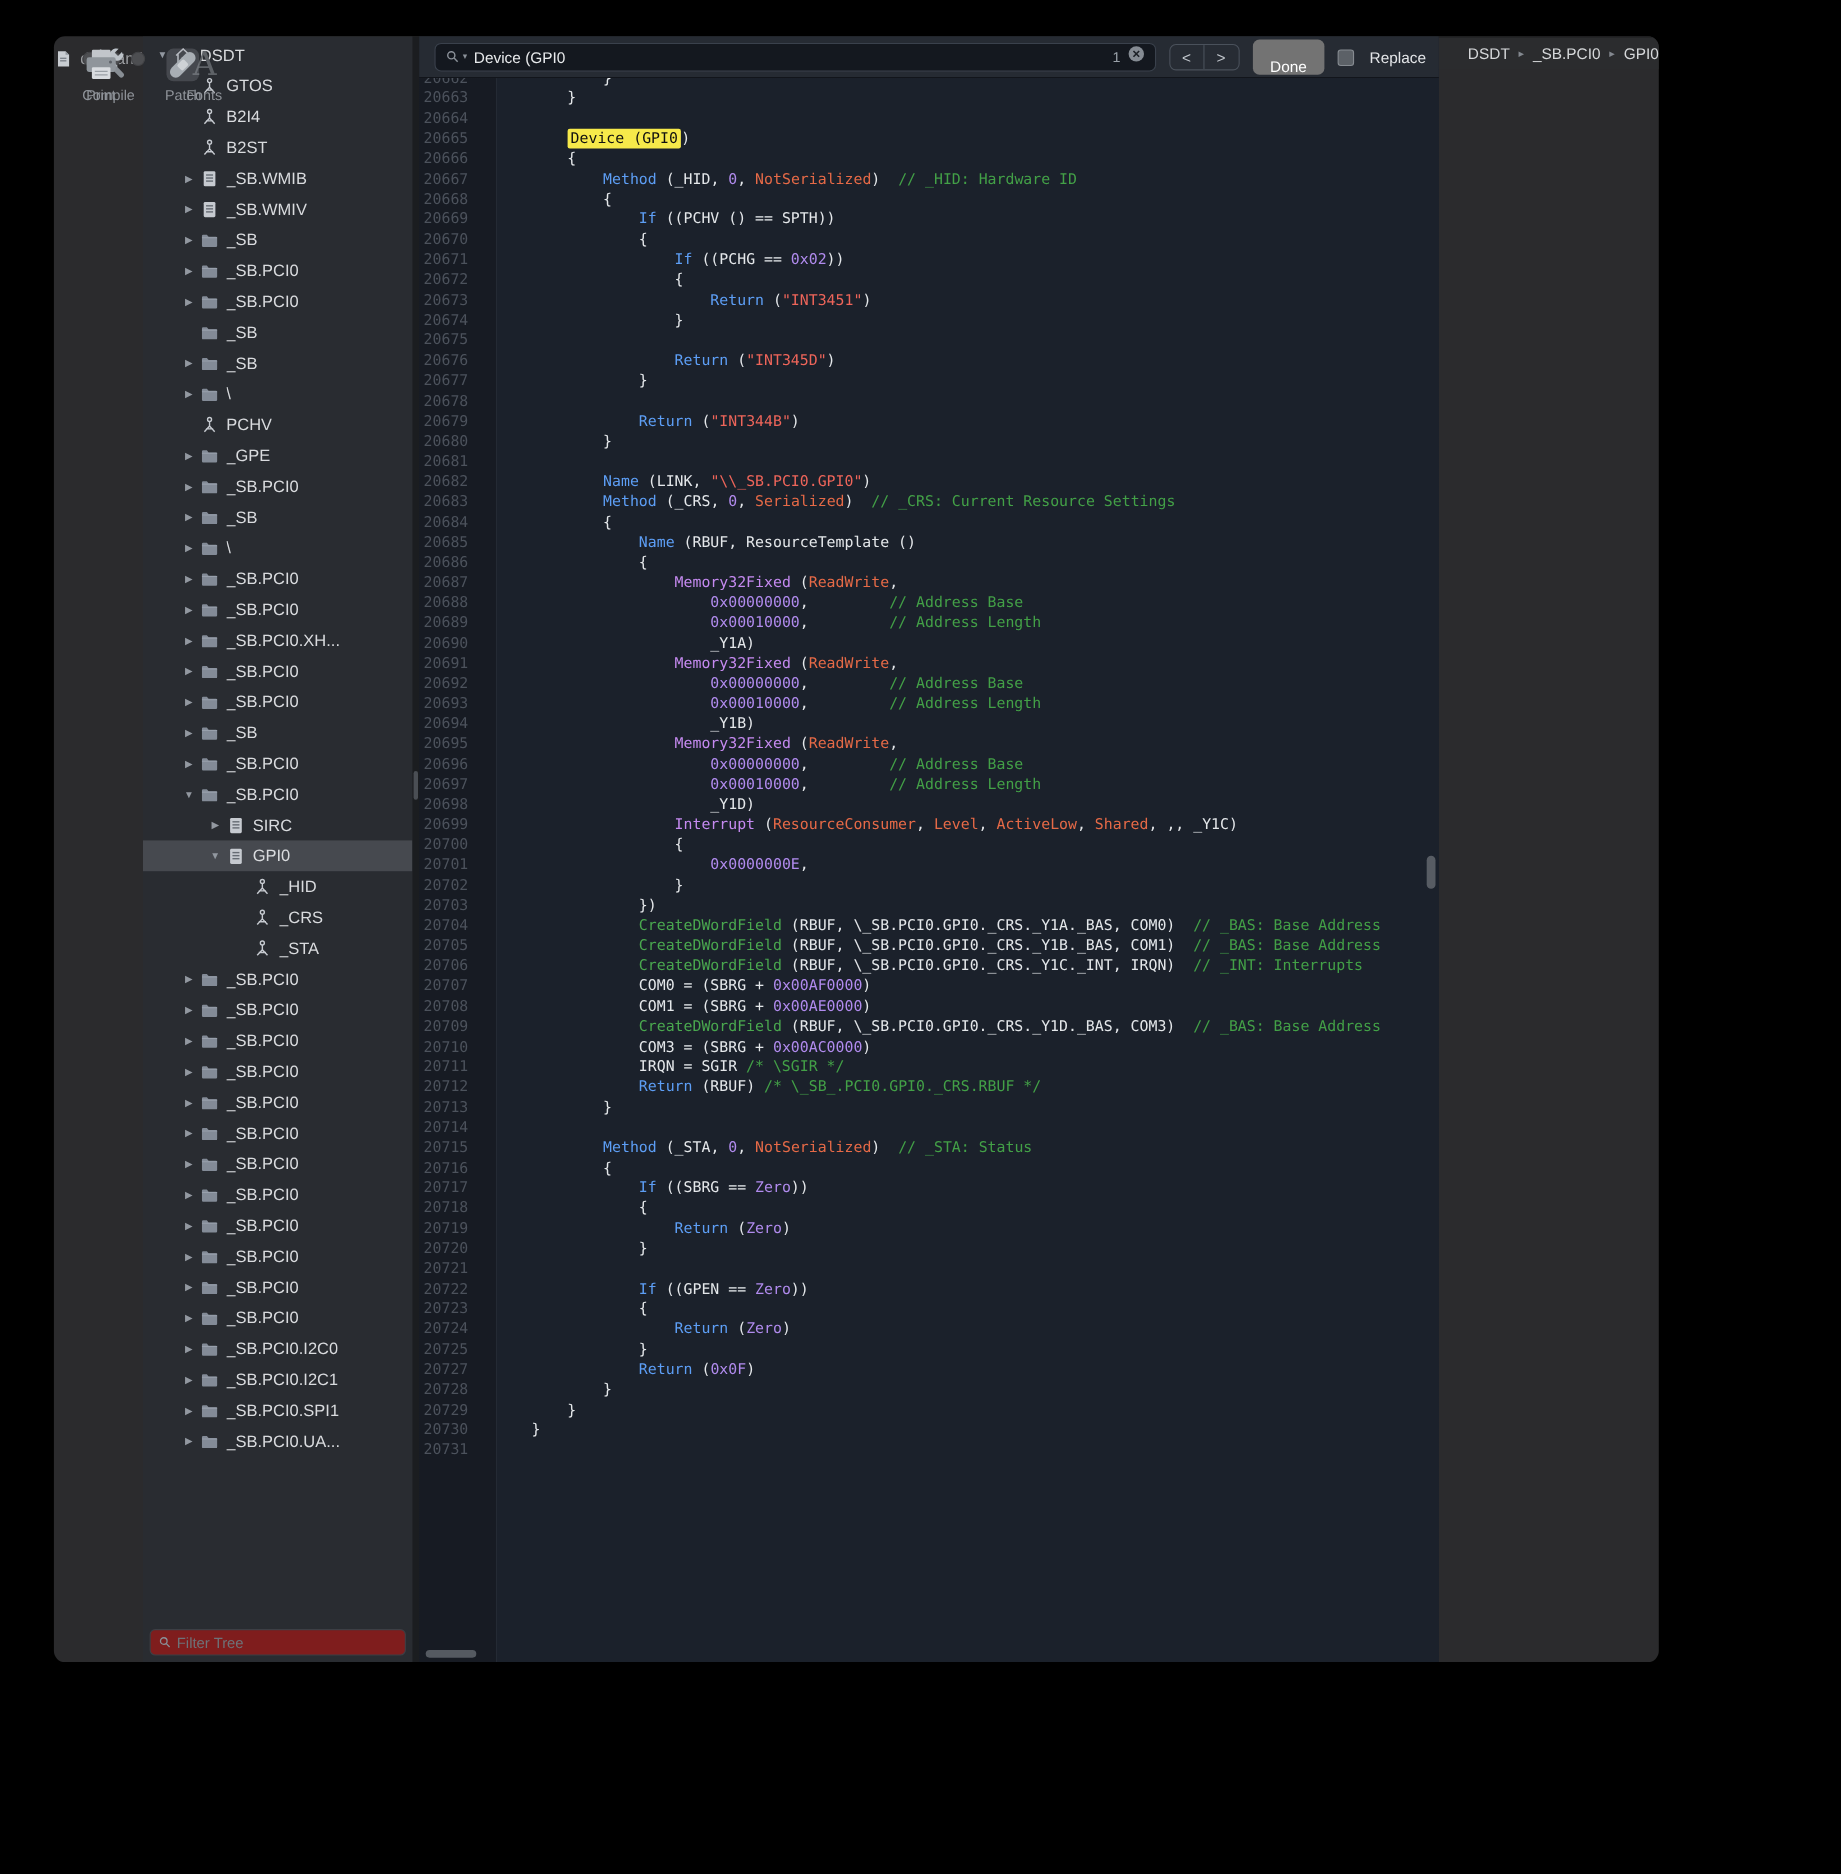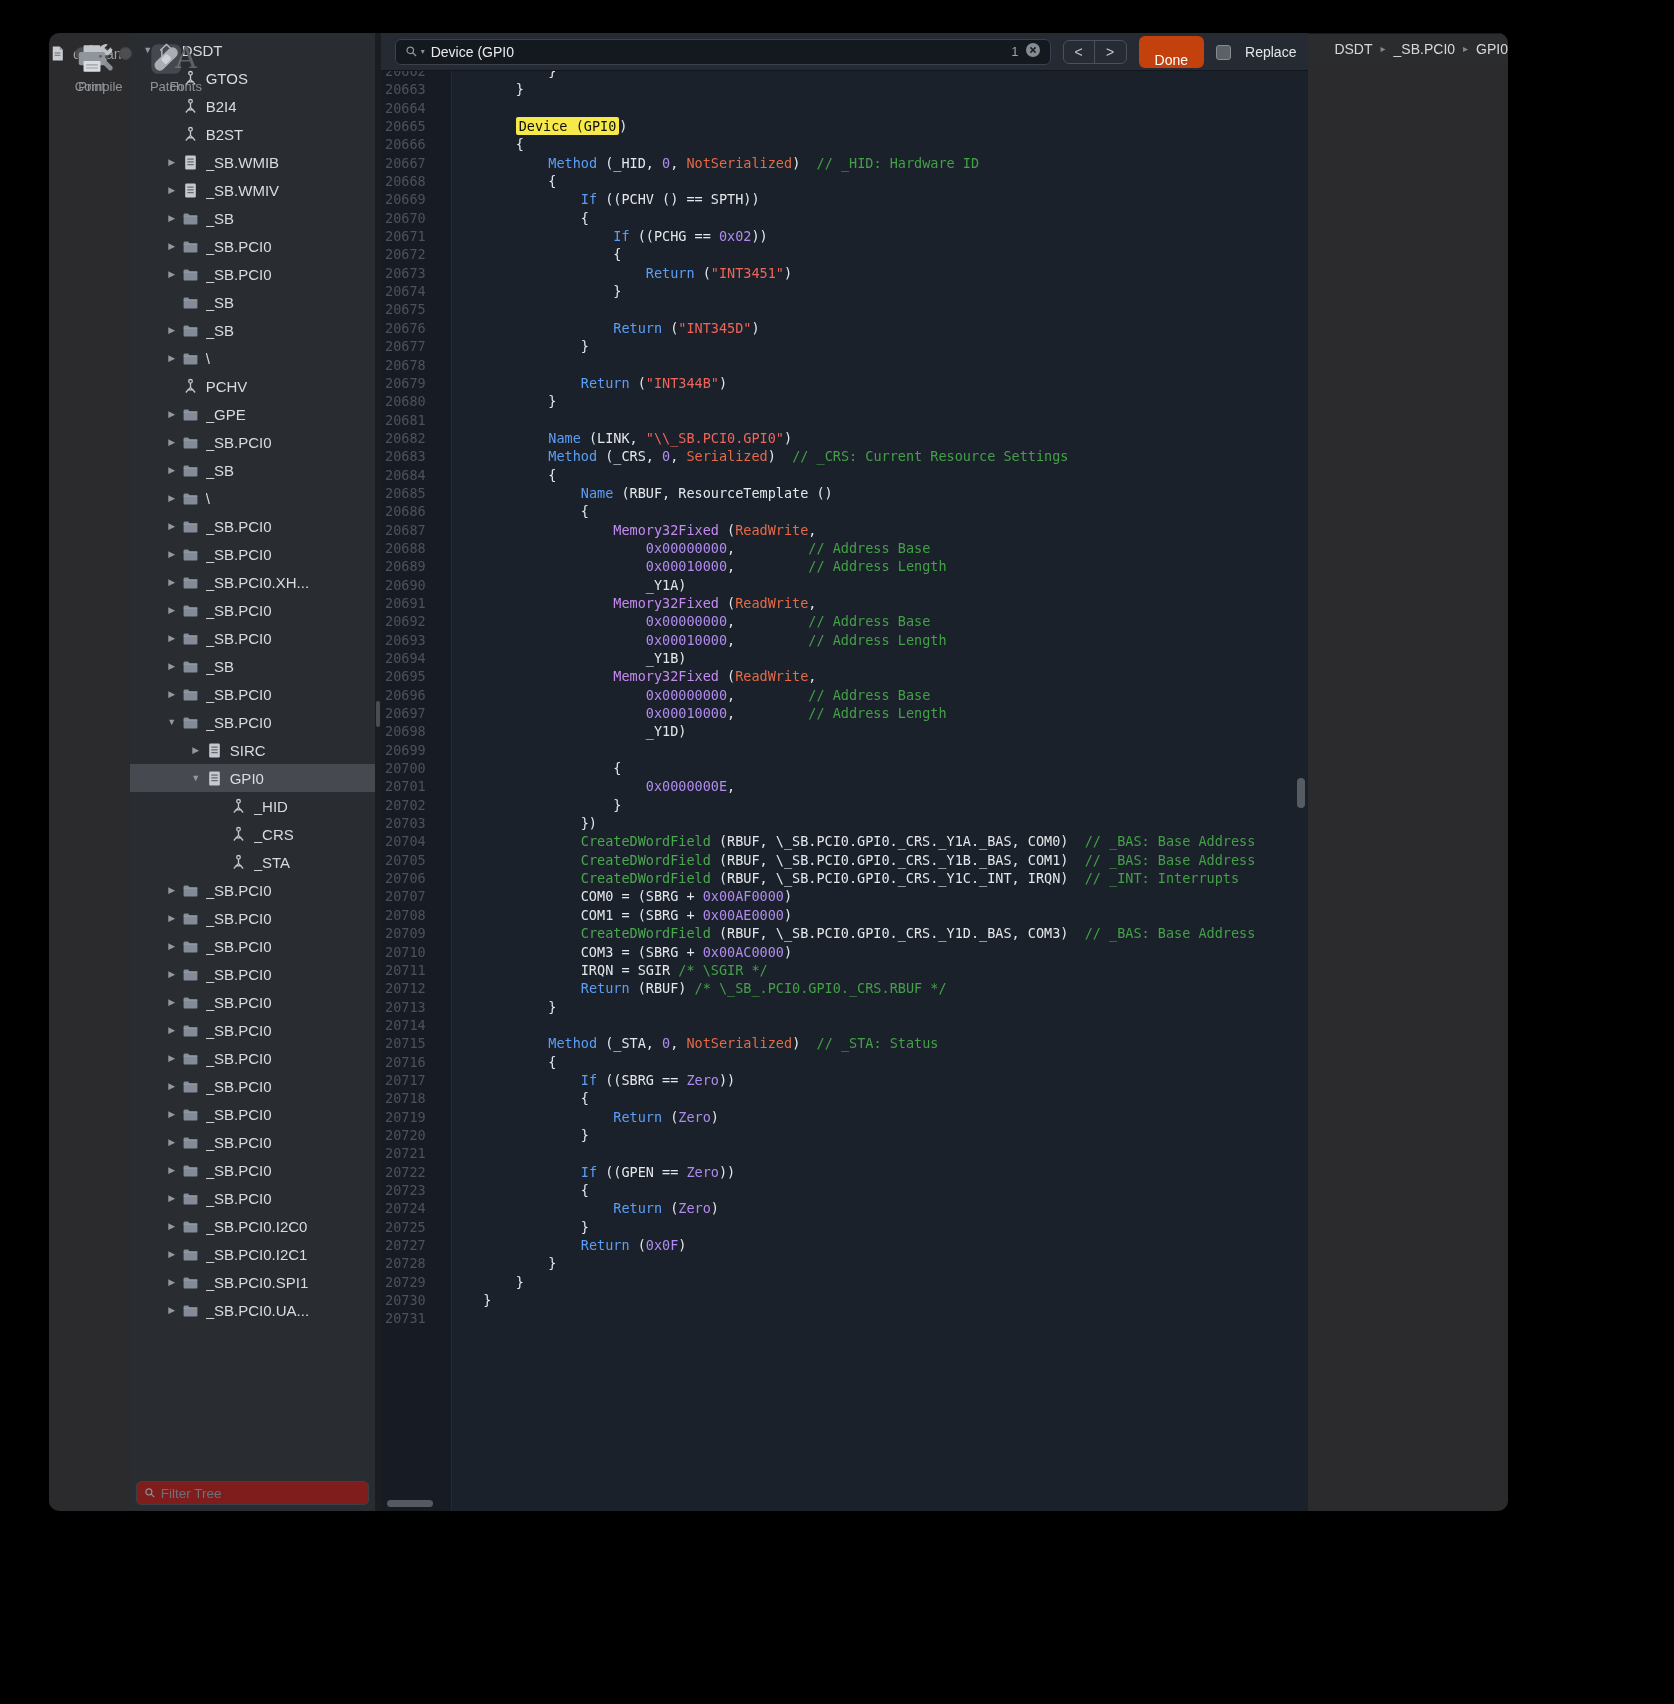--- a/index.html
+++ b/index.html
@@ -59,21 +59,21 @@
   .search-field svg { width:13px; height:13px; flex:none; }
   .sf-caret { color:#8a9098; font-size:8px; margin-left:-3px; }
   .sf-query { flex:1; color:#e8eaec; font-size:14px; }
   .sf-count { color:#9aa1a9; font-size:13px; }
   .sf-clear svg { width:16px; height:16px; }
   .nav-seg { display:flex; border:1px solid #4a515b; border-radius:6px; overflow:hidden;
              background:#272c34; height:24px; }
   .nav-seg button { width:31px; border:none; background:transparent; color:#c3c8ce;
                     font-size:14px; cursor:default; font-family:"Liberation Sans",sans-serif; }
   .nav-seg button:first-child { border-right:1px solid #4a515b; }
-  .btn-done { height:24px; padding:16px 16px; border:none; border-radius:6px; background:#c2410c;
+  .btn-done { height:24px; padding:16px 16px; border:none; border-radius:6px; background:#737373;
               color:#fff; font-size:14px; cursor:default; font-family:"Liberation Sans",sans-serif; }
   .replace { display:flex; align-items:flex-end; gap:14px; }
   .checkbox { width:15px; height:15px; border-radius:3px; background:#5c6167; border:1px solid #868b91; }
   .replace-label { color:#e3e5e8; font-size:14px; }
 
   .code-viewport { flex:1; position:relative; overflow:hidden;
                    background:linear-gradient(to right,#171b23 0 70px,#242a34 70px 71px,#1b212b 71px); }
   .code-lines { margin-top:-9px; }
   .cline { display:flex; height:18.35px; }
   .lnum { width:58px; flex:none; text-align:right; padding-right:13px; color:#4c525c;
@@ -740,20 +740,21 @@
             <div class="cline">
     <span class="lnum">20697</span>
     <span class="lcode"><span class="c-p">                        </span><span class="c-n">0x00010000</span><span class="c-p">,         </span><span class="c-c">// Address Length</span></span>
   </div>
             <div class="cline">
     <span class="lnum">20698</span>
     <span class="lcode"><span class="c-p">                        _Y1D)</span></span>
   </div>
             <div class="cline">
     <span class="lnum">20699</span>
+    <span class="lcode"><span class="c-p">                    </span><span class="c-m">Interrupt</span><span class="c-p"> (</span><span class="c-t">ResourceConsumer</span><span class="c-p">, </span><span class="c-t">Level</span><span class="c-p">, </span><span class="c-t">ActiveLow</span><span class="c-p">, </span><span class="c-t">Shared</span><span class="c-p">, ,, _Y1C)</span></span>
   </div>
             <div class="cline">
     <span class="lnum">20700</span>
     <span class="lcode"><span class="c-p">                    {</span></span>
   </div>
             <div class="cline">
     <span class="lnum">20701</span>
     <span class="lcode"><span class="c-p">                        </span><span class="c-n">0x0000000E</span><span class="c-p">,</span></span>
   </div>
             <div class="cline">

